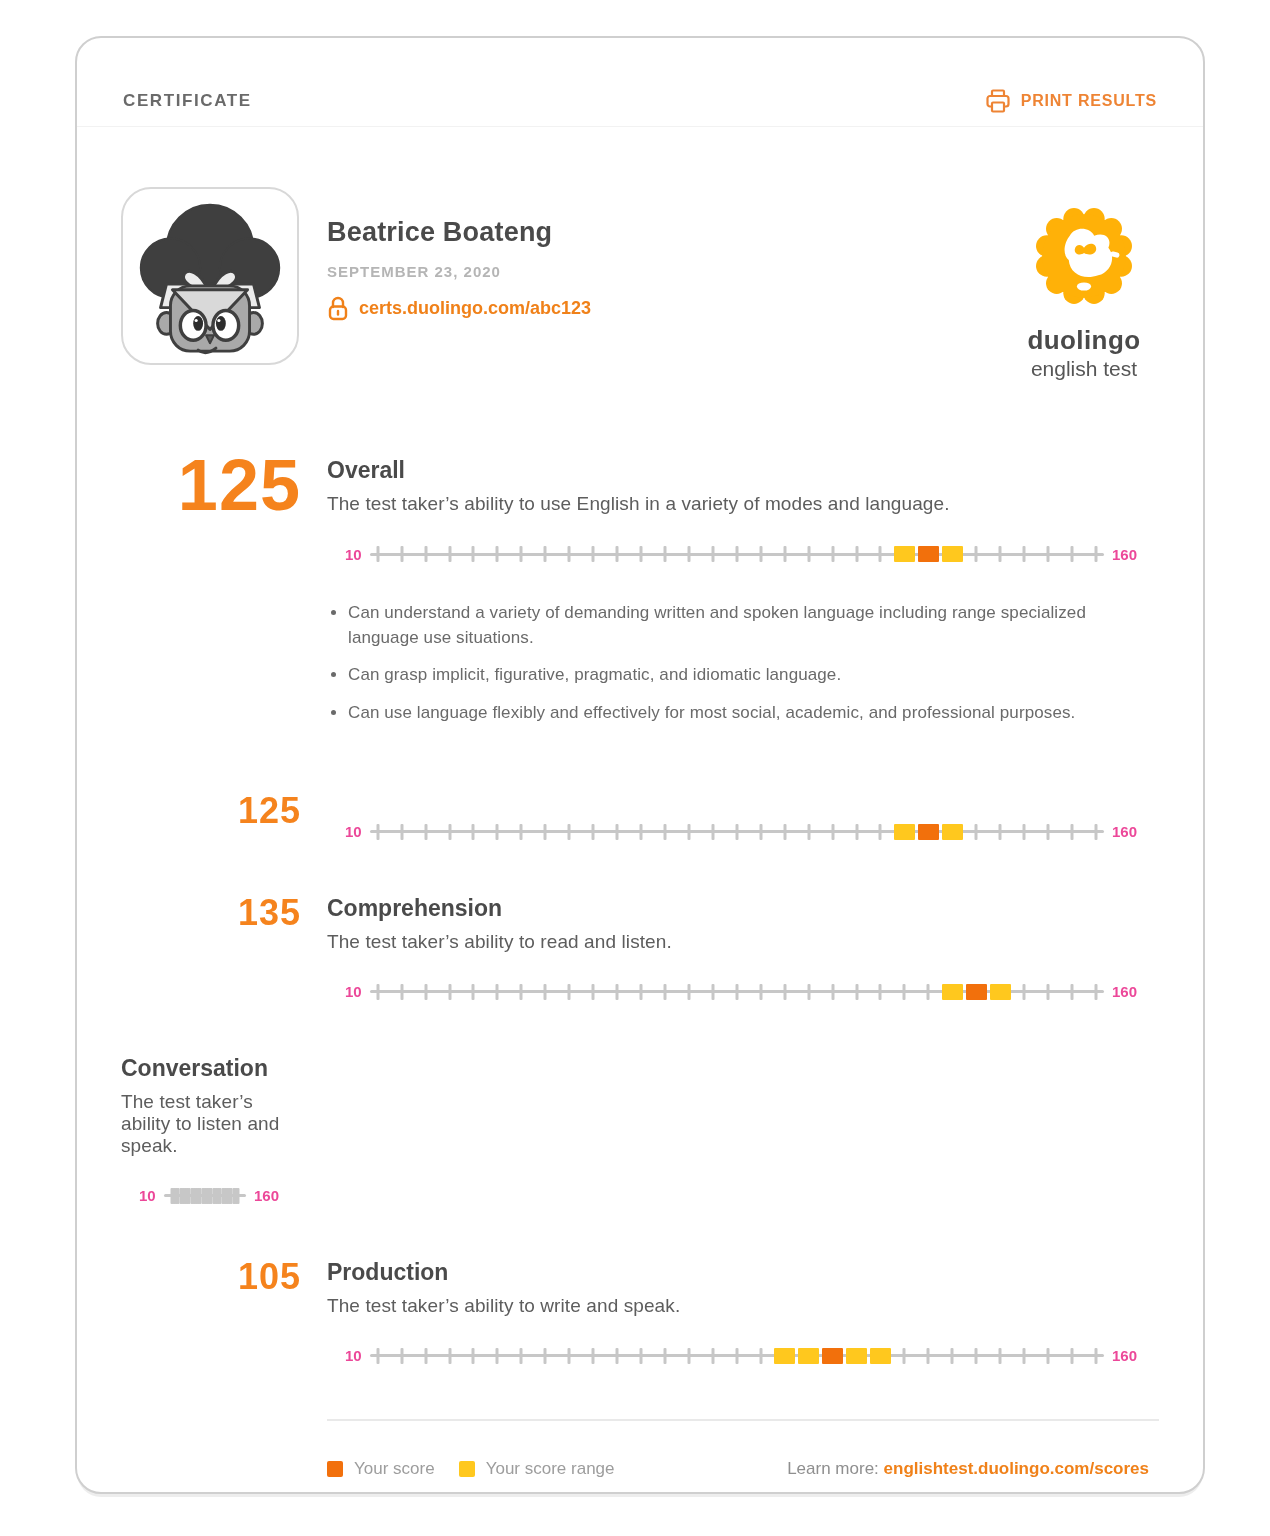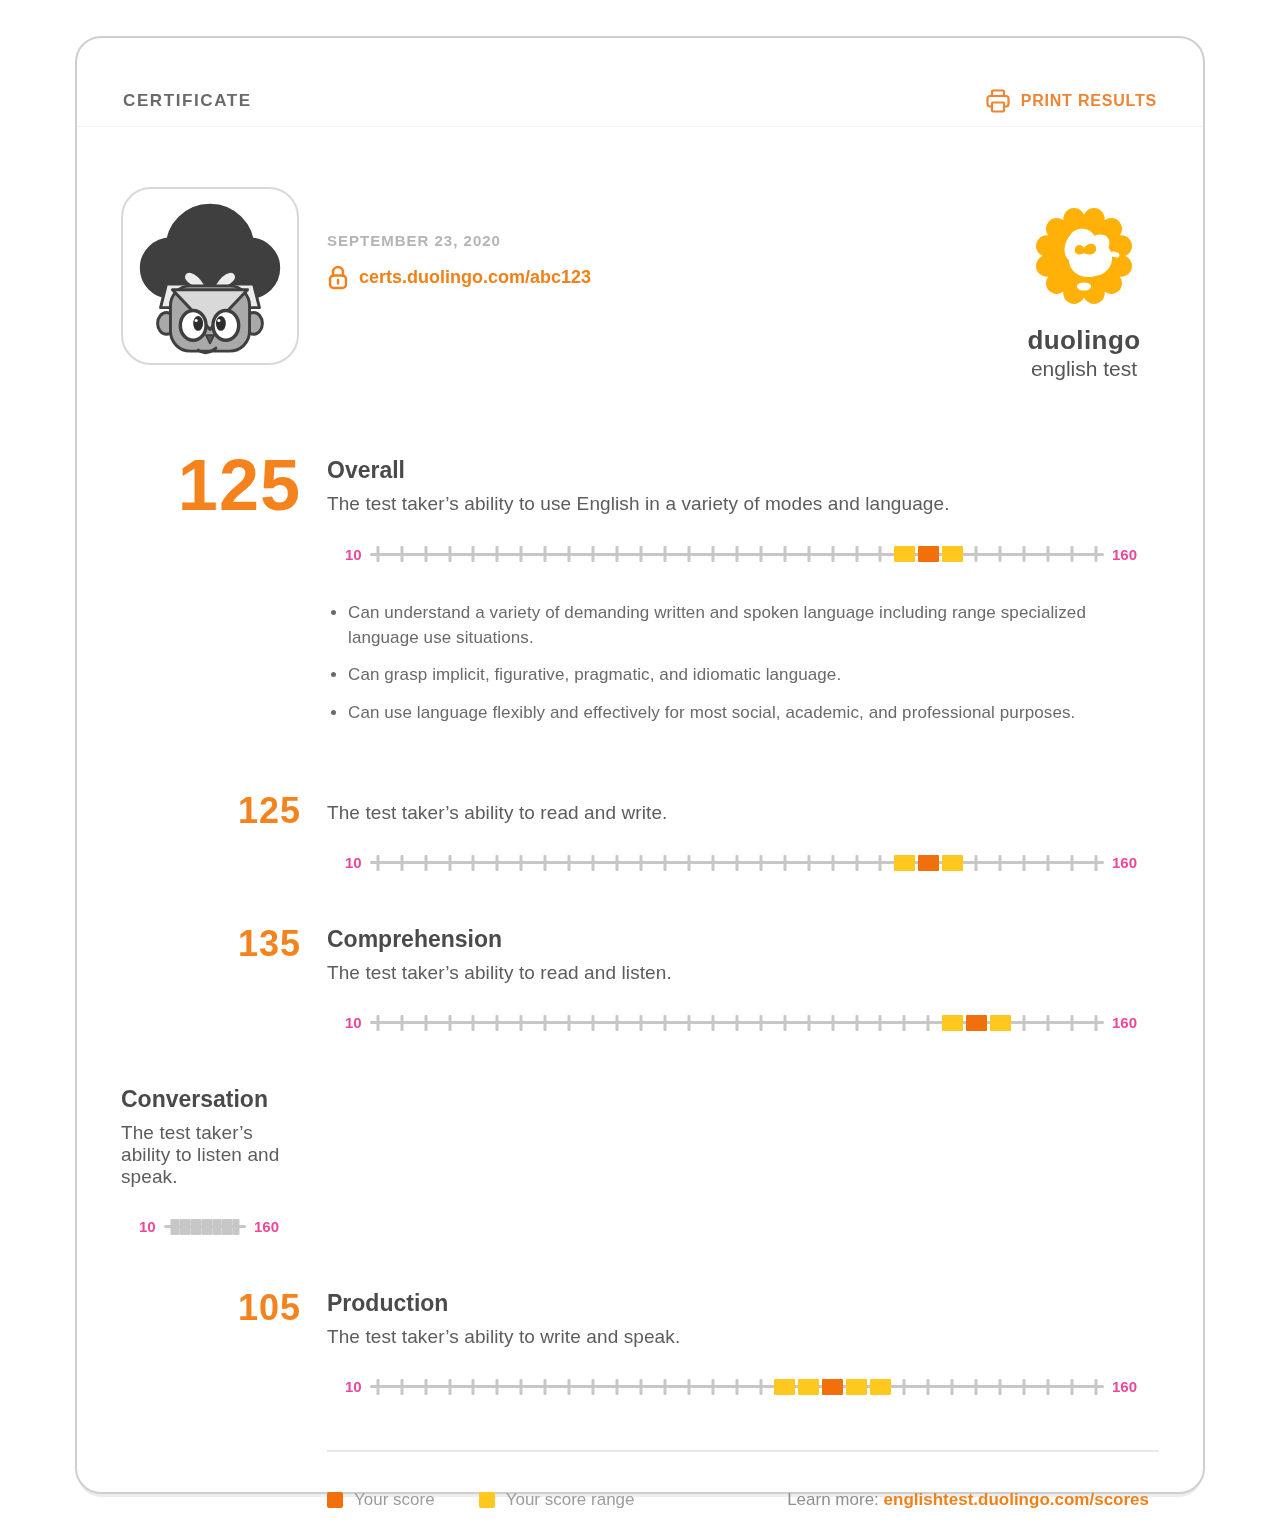--- a/index.html
+++ b/index.html
@@ -72,21 +72,21 @@
   .seg { position: absolute; top: 1px; height: 16px; border-radius: 1px; }
 
   .bullets { margin: 38px 0 0; padding-left: 21px; max-width: 845px; }
   .bullets li { margin-bottom: 13px; font-size: 17px; line-height: 1.45; color: #6a6a6a; letter-spacing: 0.1px; }
   .bullets li::marker { color: #6a6a6a; }
   .score-section .bullets:empty { display: none; margin: 0; }
 
   
   .footer-divider { margin: 14px 0 0 206px; width: 832px; height: 2px; background: #e9e9e9; }
   .footer-row { display: flex; align-items: center; margin: 38px 10px 0 206px; }
-  .legend { display: flex; align-items: center; gap: 44px; }
+  .legend { display: flex; align-items: center; gap: 24px; }
   .legend-item { display: flex; align-items: center; gap: 11px; font-size: 17px; color: #9d9d9d; }
   .legend-swatch { width: 16px; height: 16px; border-radius: 2px; flex: none; }
   .learn-more { margin-left: auto; font-size: 17px; color: #8f8f8f; }
   .learn-more a { color: #F08119; font-weight: bold; text-decoration: none; cursor: pointer; }
 </style>
 </head>
 <body>
 
 <div class="card">
 
@@ -134,20 +134,21 @@
         <circle cx="74" cy="133" r="1.6" fill="#ffffff"></circle>
         <circle cx="97" cy="133" r="1.6" fill="#ffffff"></circle>
 
         <path d="M84,148 L92,148 L88,156 Z" fill="#5a5a5a" stroke="#3f3f3f" stroke-width="2" stroke-linejoin="round"></path>
 
         <path d="M76,163 Q84,169 94,161" fill="none" stroke="#3f3f3f" stroke-width="3" stroke-linecap="round"></path>
       </svg>
     </div>
 
     <div class="profile-info">
+      <h1 class="profile-name">Beatrice Boateng</h1>
       <div class="profile-date">SEPTEMBER 23, 2020</div>
       <a class="cert-link">
         <svg width="22" height="26" viewBox="0 0 22 26">
           <g fill="none" stroke="#F08119" stroke-width="2.4" stroke-linecap="round">
             <path d="M6,12 V8 a5,5 0 0 1 10,0 v4"></path>
             <rect x="3" y="11.5" width="16" height="12.5" rx="3.5" stroke-linejoin="round"></rect>
             <line x1="11" y1="16" x2="11" y2="19.5"></line>
           </g>
         </svg>
         <span>certs.duolingo.com/abc123</span>
@@ -232,21 +233,20 @@
             <li>Can understand a variety of demanding written and spoken language including range specialized language use situations.</li>
             <li>Can grasp implicit, figurative, pragmatic, and idiomatic language.</li>
             <li>Can use language flexibly and effectively for most social, academic, and professional purposes.</li>
           </ul>
     </div>
   </section>
 
   <section class="score-section">
     <div class="score-number">125</div>
     <div class="score-content">
-      <p class="score-desc">The test taker’s ability to read and write.</p>
       <div class="scale-row">
         <span class="scale-label scale-min">10</span>
         <div class="scale-track">
           <div class="scale-line"></div>
         <div class="tick" style="left: 0%;"></div>
               <div class="tick" style="left: 3.33333%;"></div>
               <div class="tick" style="left: 6.66667%;"></div>
               <div class="tick" style="left: 10%;"></div>
               <div class="tick" style="left: 13.3333%;"></div>
               <div class="tick" style="left: 16.6667%;"></div>

